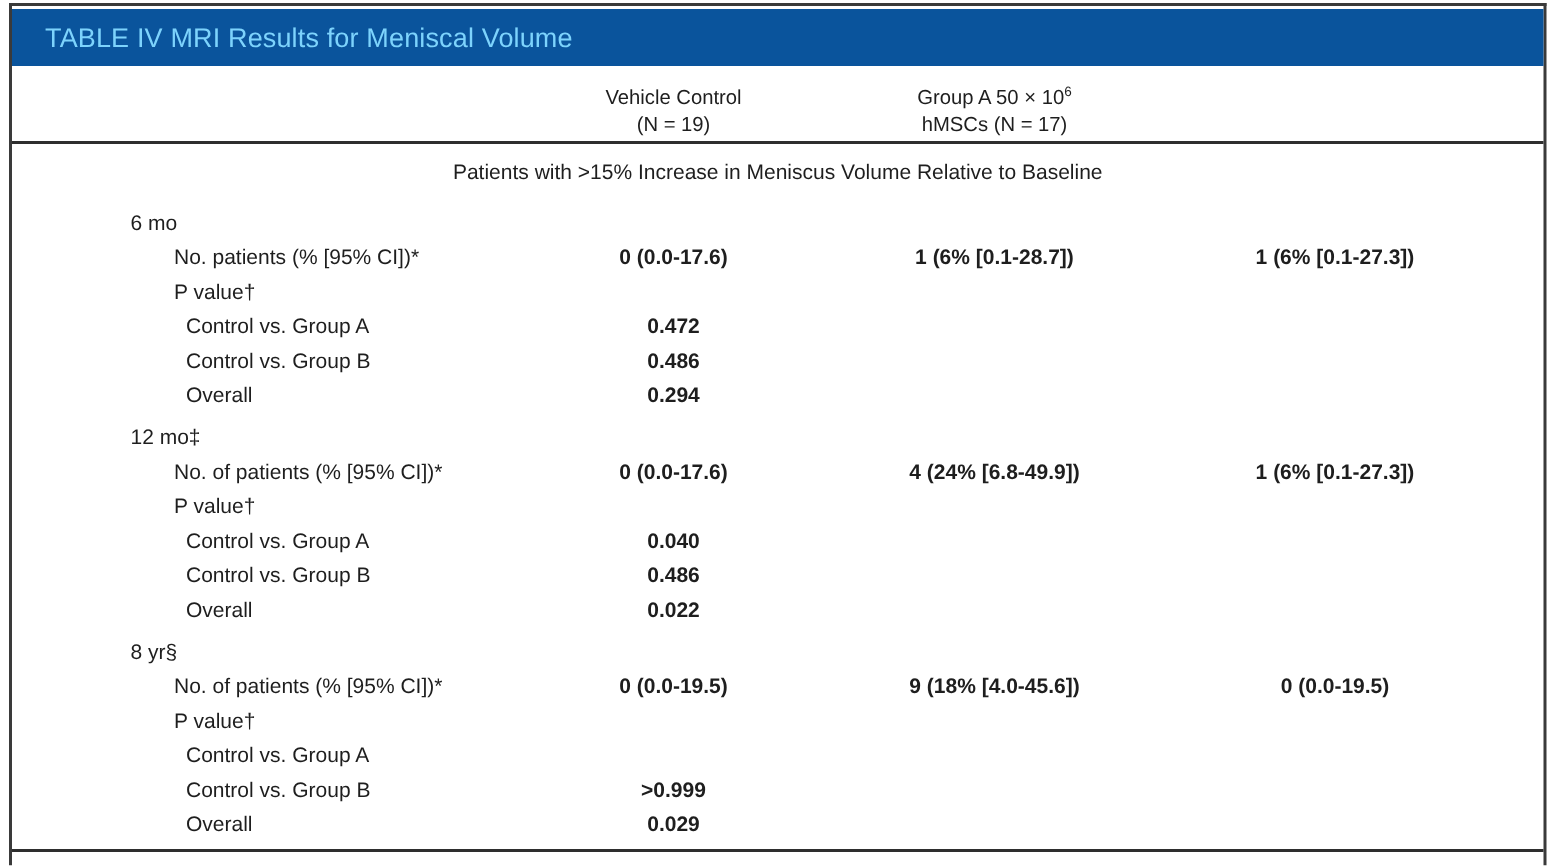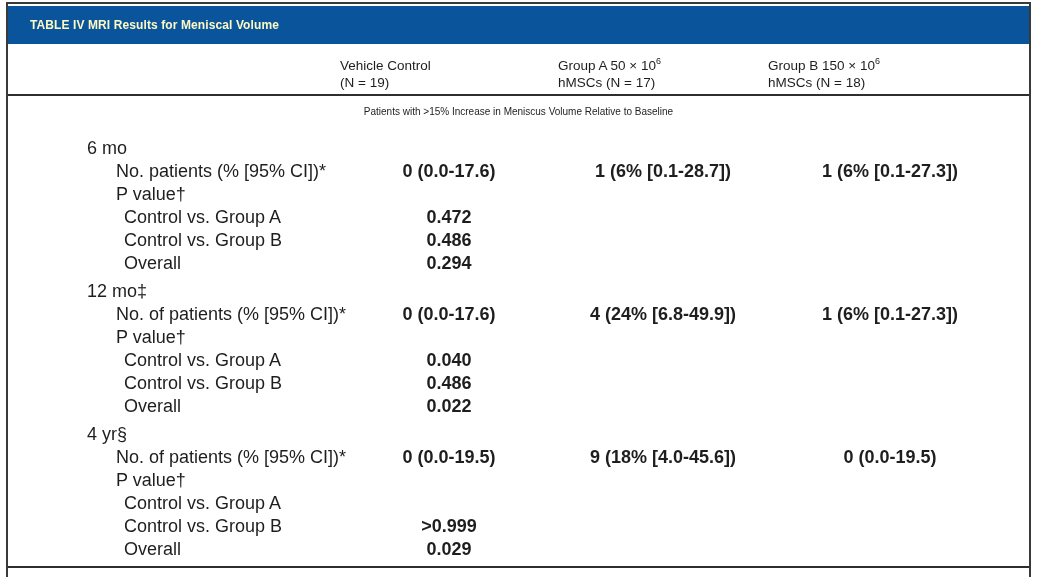--- a/index.html
+++ b/index.html
@@ -22,50 +22,50 @@
   }
   .title-bar {
     margin-top: 2px;
     height: 38px;
     background: #0a549c;
     display: flex;
     align-items: center;
     padding-left: 22px;
   }
   .title-bar .title-text {
-    color: #fef9c3;
-    font-size: 12px;
-    font-weight: bold;
+    color: #7dd3fc;
+    font-size: 18px;
+    font-weight: normal;
     letter-spacing: 0.1px;
   }
   .cols {
     display: grid;
     grid-template-columns: 332px 218px 210px 244px;
   }
   .header-row {
     height: 52px;
     border-bottom: 2px solid #2e2e2e;
     padding-top: 9px;
   }
   .header-cell {
-    text-align: left;
+    text-align: center;
     font-size: 13.5px;
     line-height: 17px;
   }
   .header-cell sup { font-size: 9px; }
   .subtitle-row {
     height: 36px;
     padding-top: 10px;
     text-align: center;
-    font-size: 10px;
+    font-size: 14px;
   }
   .body-rows { margin-top: 5px; }
   .row {
     line-height: 23px;
-    font-size: 18px;
+    font-size: 14px;
   }
   .row.section { margin-top: 5px; }
   .row-label { white-space: nowrap; }
   .indent-0 .row-label { padding-left: 79px; }
   .indent-1 .row-label { padding-left: 108px; }
   .indent-2 .row-label { padding-left: 116px; }
   .cell { text-align: center; white-space: nowrap; font-weight: bold; }
   .bottom-rule {
     position: absolute;
     left: 0; right: 0;
@@ -86,24 +86,20 @@
   <div class="cols header-row">
     <div class="header-cell"></div>
     <div class="header-cell">
       <span>Vehicle Control</span><sup></sup><br>
       <span>(N = 19)</span>
     </div>
     <div class="header-cell">
       <span>Group A 50 × 10</span><sup>6</sup><br>
       <span>hMSCs (N = 17)</span>
     </div>
-    <div class="header-cell">
-      <span>Group B 150 × 10</span><sup>6</sup><br>
-      <span>hMSCs (N = 18)</span>
-    </div>
   </div>
 
   <div class="subtitle-row">Patients with &gt;15% Increase in Meniscus Volume Relative to Baseline</div>
 
   <div class="body-rows">
       <div class="cols row indent-0 section">
         <div class="row-label">6 mo</div>
         <div class="cell"></div>
         <div class="cell"></div>
         <div class="cell"></div>
@@ -168,21 +164,21 @@
         <div class="cell"></div>
         <div class="cell"></div>
       </div>
       <div class="cols row indent-2">
         <div class="row-label">Overall</div>
         <div class="cell">0.022</div>
         <div class="cell"></div>
         <div class="cell"></div>
       </div>
       <div class="cols row indent-0 section">
-        <div class="row-label">4 yr§</div>
+        <div class="row-label">8 yr§</div>
         <div class="cell"></div>
         <div class="cell"></div>
         <div class="cell"></div>
       </div>
       <div class="cols row indent-1">
         <div class="row-label">No. of patients (% [95% CI])*</div>
         <div class="cell">0 (0.0-19.5)</div>
         <div class="cell">9 (18% [4.0-45.6])</div>
         <div class="cell">0 (0.0-19.5)</div>
       </div>

